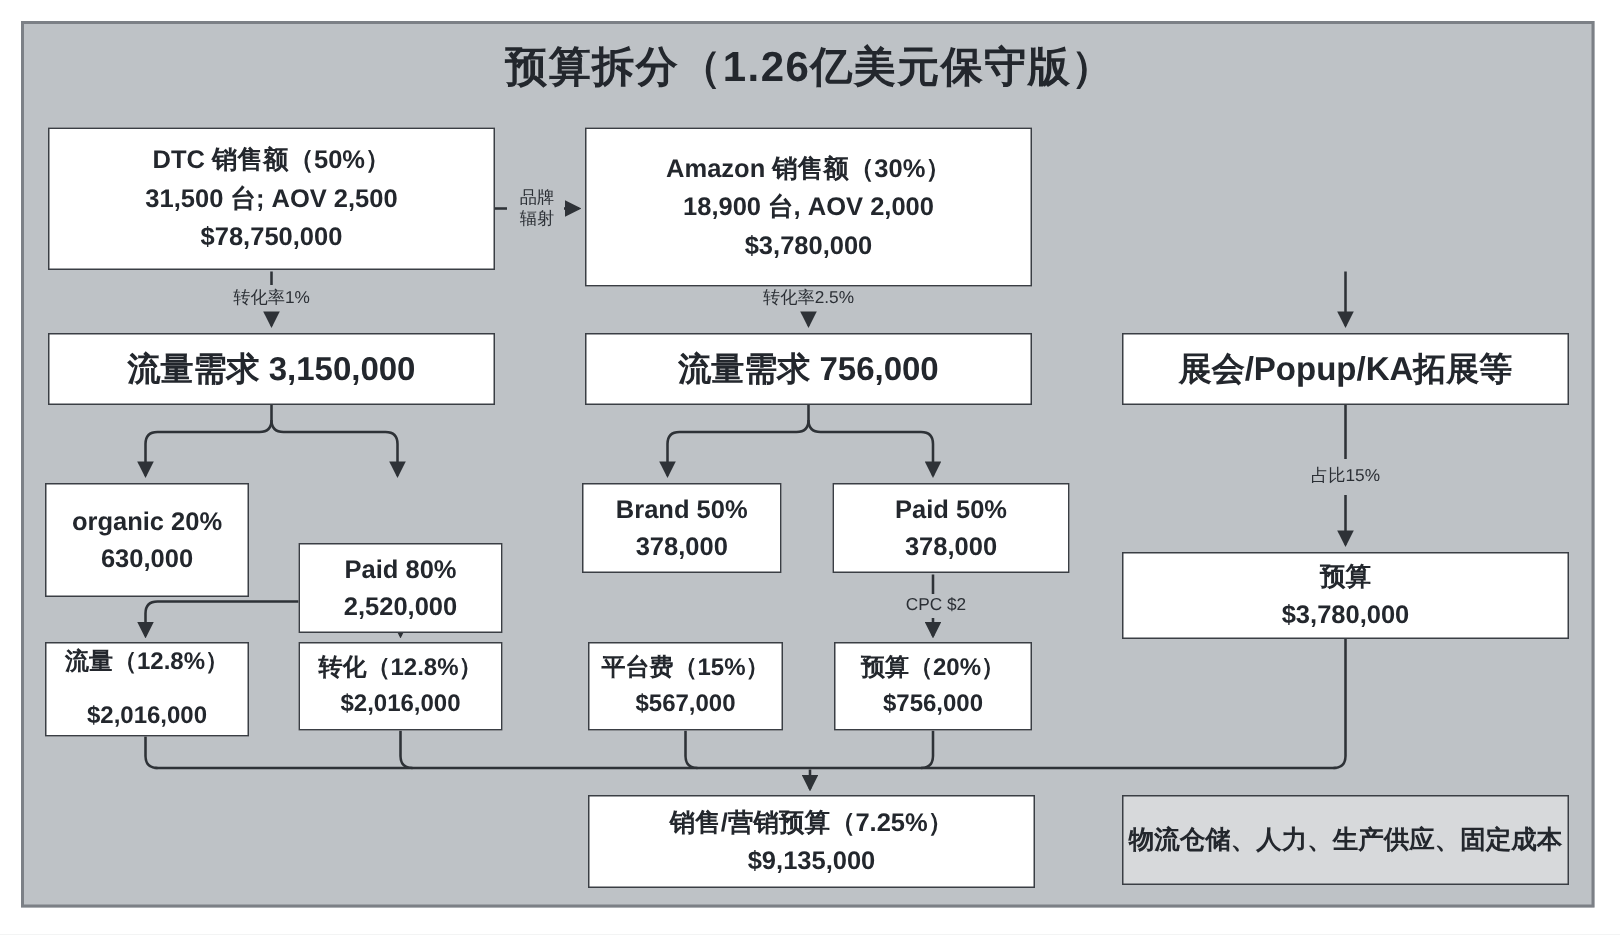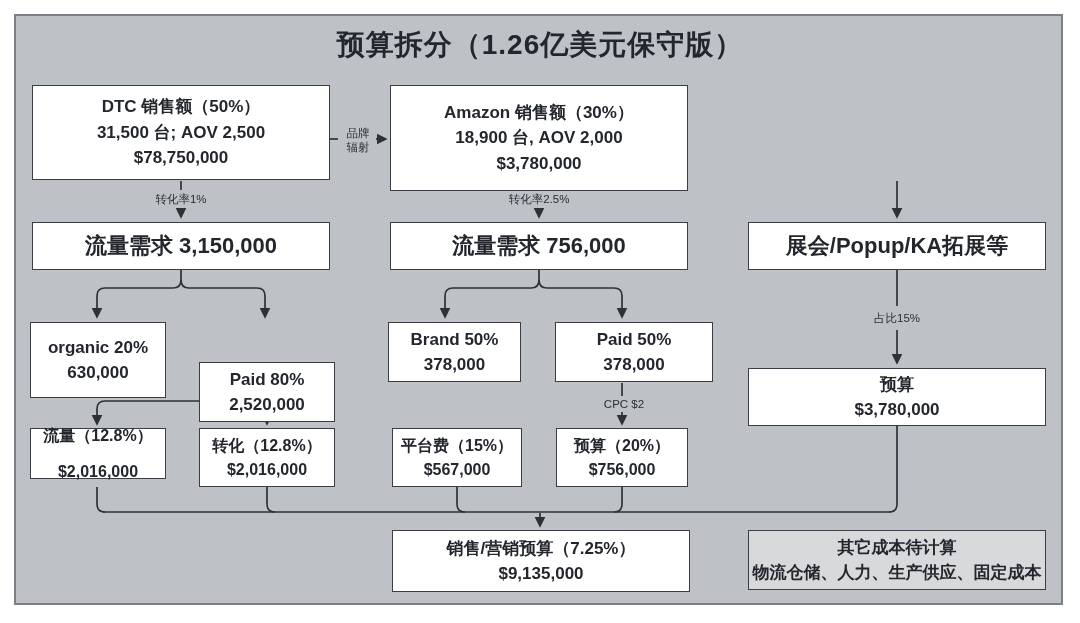--- a/index.html
+++ b/index.html
@@ -141,21 +141,21 @@
   </div>
   <div class="box fs17" style="left:555px;top:322px;width:158px;height:60px;">
     <div>Paid 50%</div>
     <div>378,000</div>
   </div>
   <div class="box fs17" style="left:748px;top:368px;width:298px;height:58px;">
     <div>预算</div>
     <div>$3,780,000</div>
   </div>
 
-  <div class="box fs16" style="left:30px;top:428px;width:136px;height:51px;gap:12px;">
+  <div class="box fs16" style="left:30px;top:428px;width:136px;height:63px;gap:12px;">
     <div>流量（12.8%）</div>
     <div>$2,016,000</div>
   </div>
   <div class="box fs16" style="left:199px;top:428px;width:136px;height:59px;">
     <div>转化（12.8%）</div>
     <div>$2,016,000</div>
   </div>
   <div class="box fs16" style="left:392px;top:428px;width:130px;height:59px;">
     <div>平台费（15%）</div>
     <div>$567,000</div>
@@ -163,16 +163,15 @@
   <div class="box fs16" style="left:556px;top:428px;width:132px;height:59px;">
     <div>预算（20%）</div>
     <div>$756,000</div>
   </div>
 
   <div class="box fs17" style="left:392px;top:530px;width:298px;height:62px;">
     <div>销售/营销预算（7.25%）</div>
     <div>$9,135,000</div>
   </div>
   <div class="box note fs17" style="left:748px;top:530px;width:298px;height:60px;">
-    <div>其它成本待计算</div>
     <div>物流仓储、人力、生产供应、固定成本</div>
   </div>
 </div>
 
 </body></html>

